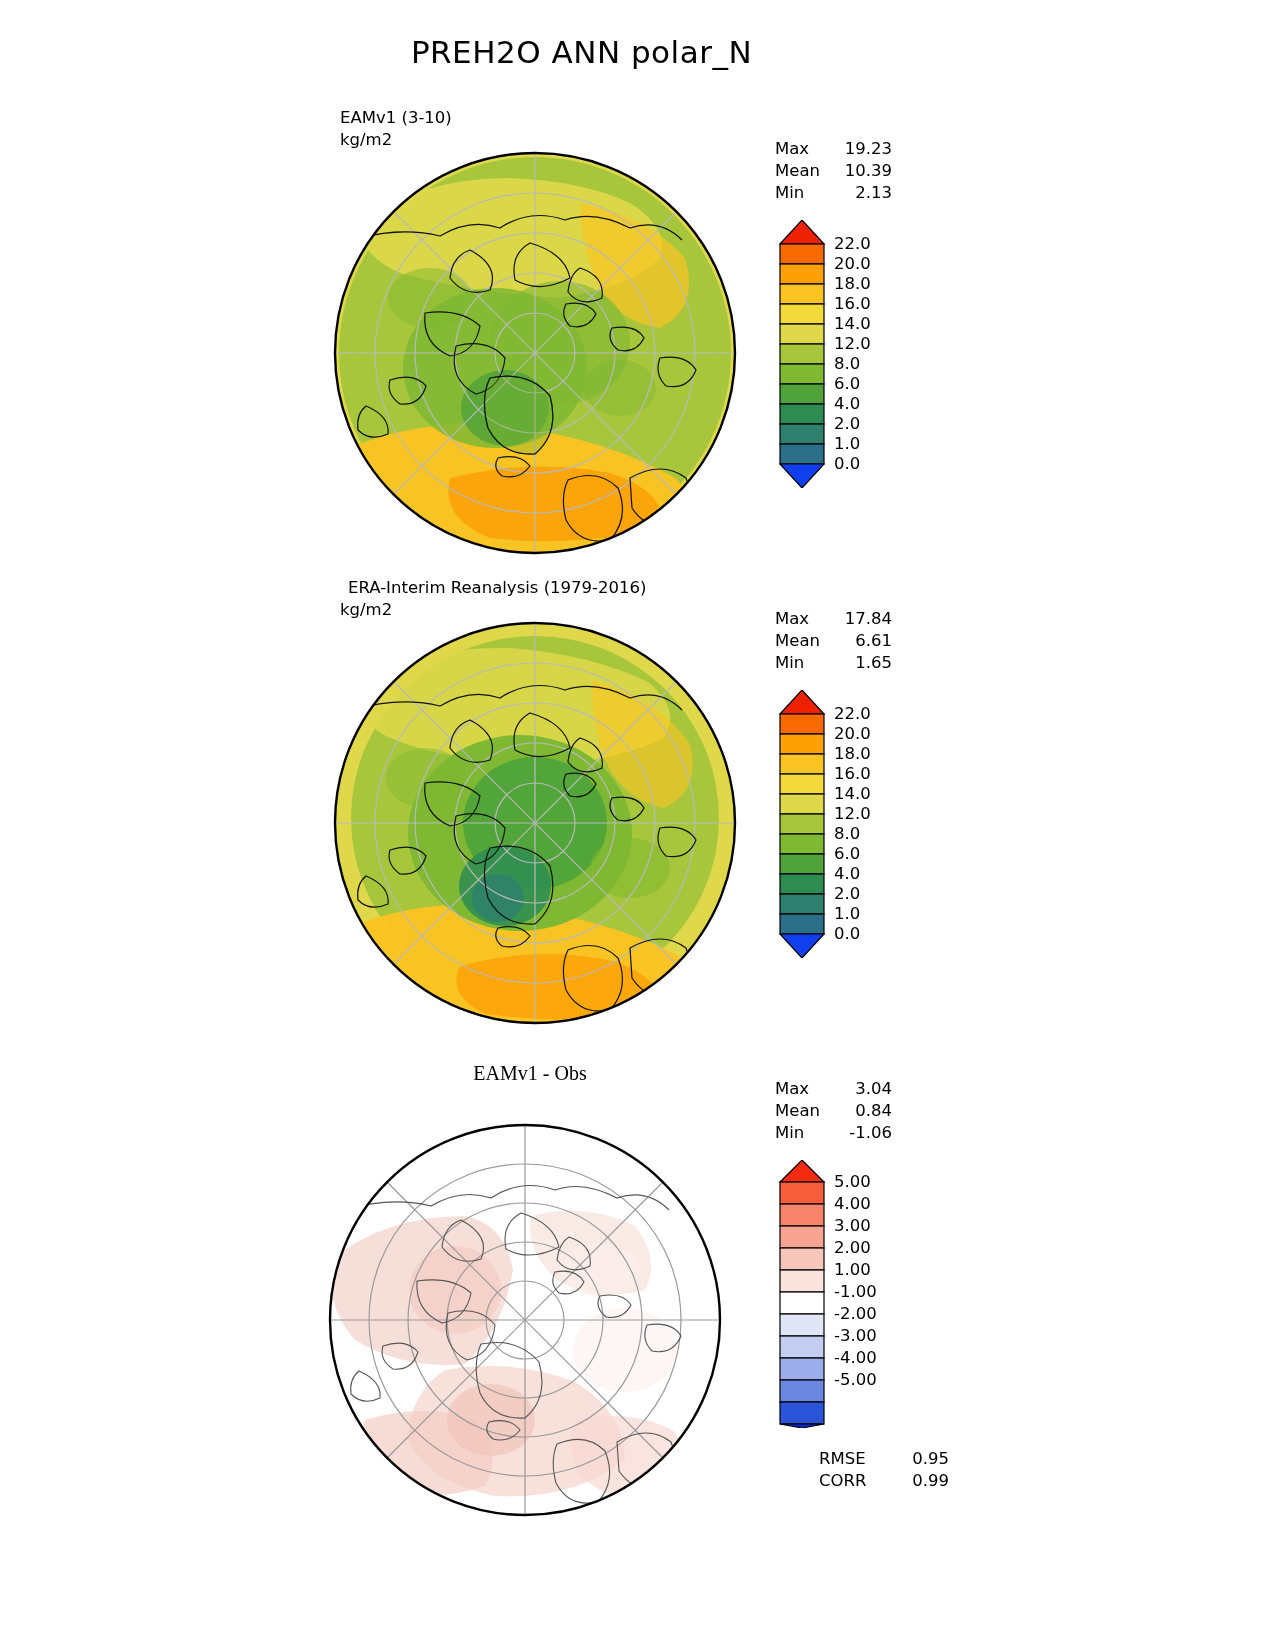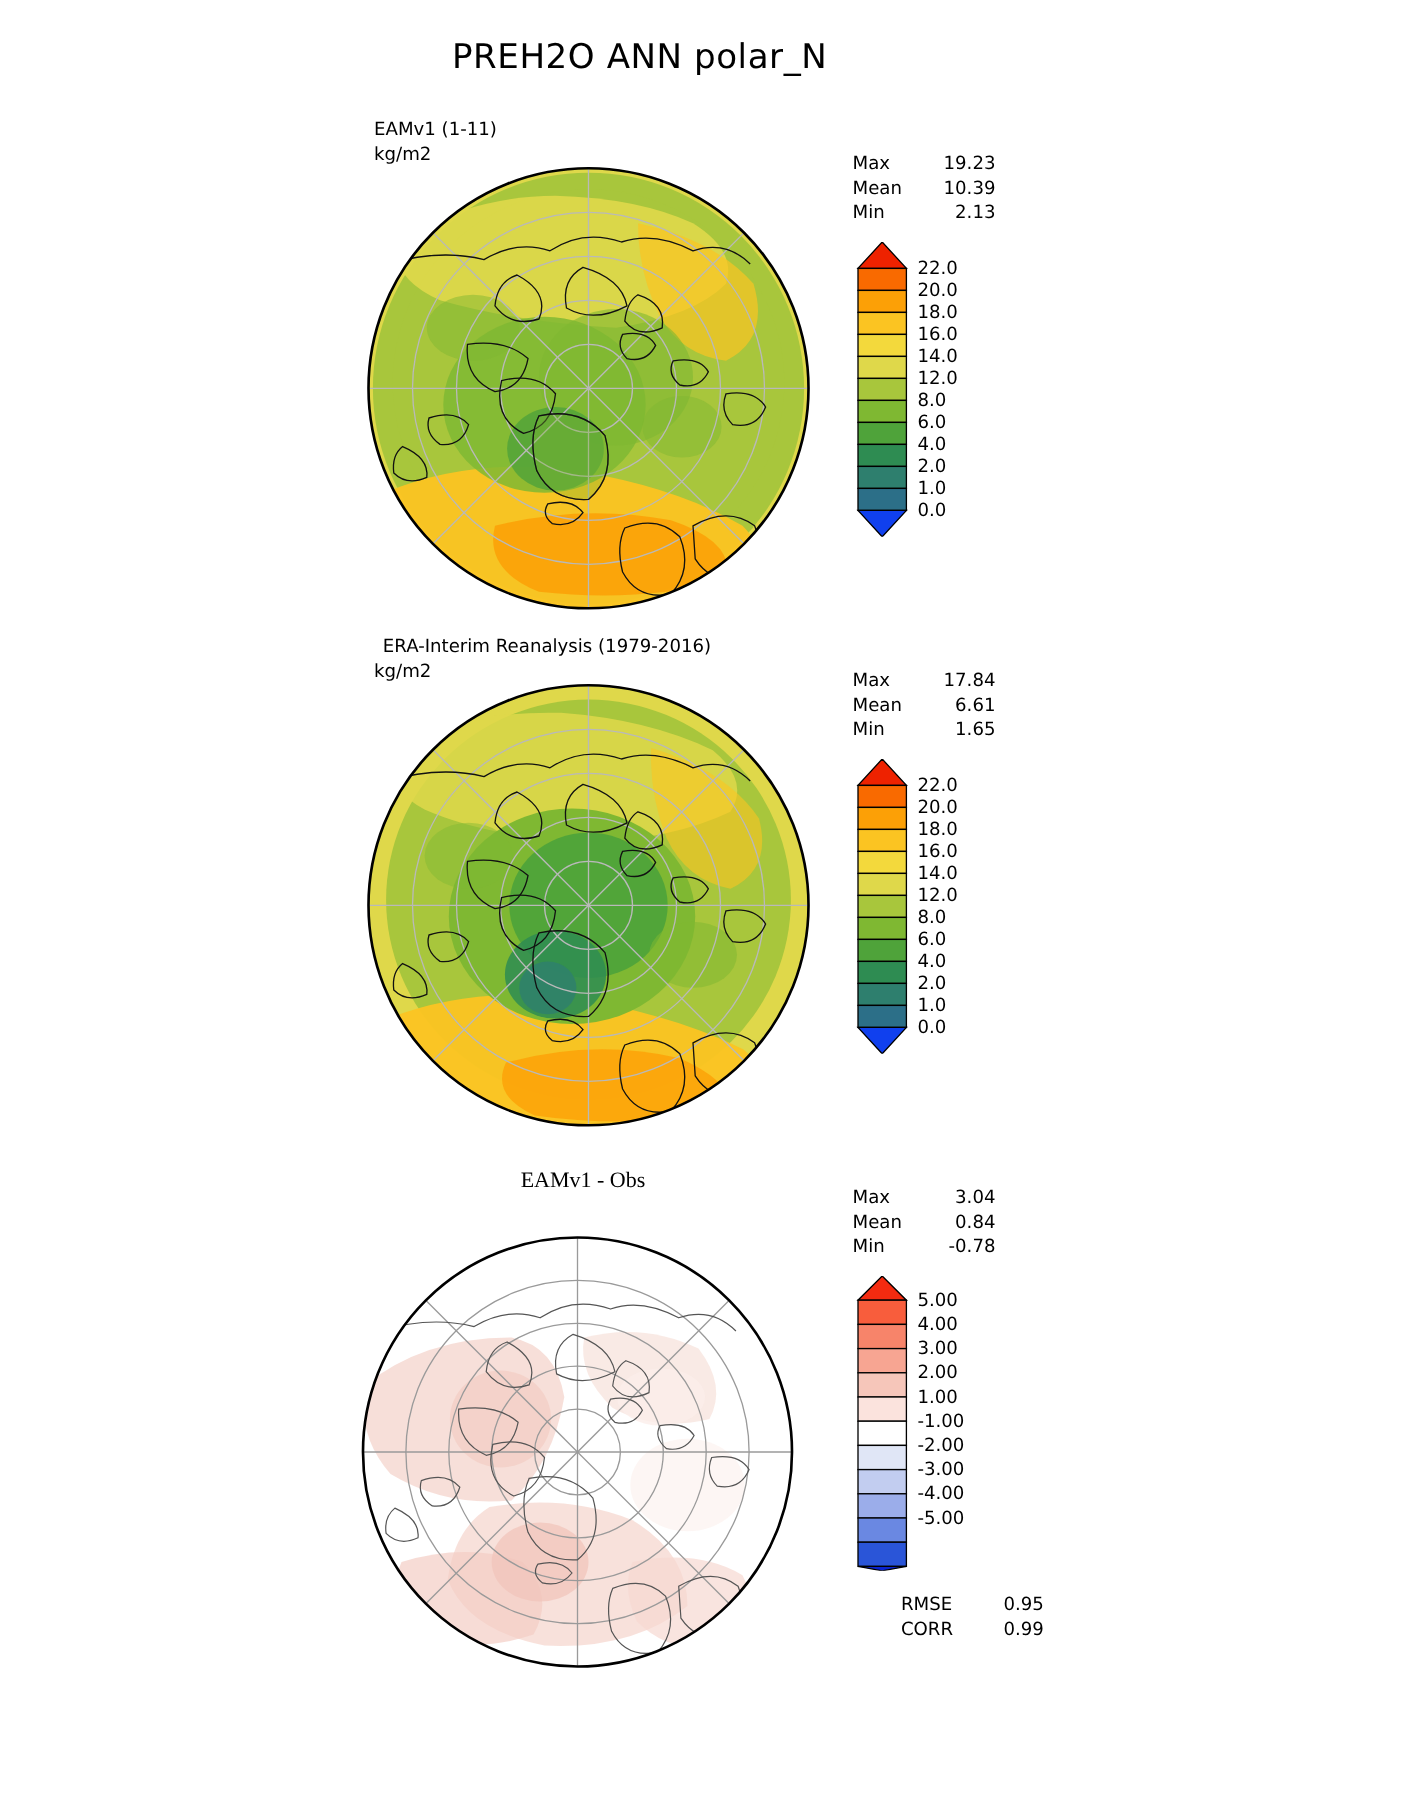--- a/index.html
+++ b/index.html
@@ -46,21 +46,21 @@
   }
 
   
   .stats {
     position: absolute;
     font-size: 16.5px;
     line-height: 22px;
   }
   .stats .row { display: block; width: 130px; position: relative; height: 22px;}
   .stats .k { position: absolute; left: 0; }
-  .stats .v { position: absolute; right: 0; text-align: right; }
+  .stats .v { position: absolute; right: 13px; text-align: right; }
 
   
   .globe-wrap { position: absolute; }
   .globe-wrap svg { display: block; }
 
   
   .cbar { position: absolute; }
   .cbar .bar { position: absolute; left: 0; top: 0; }
   .cbar .labels {
     position: absolute;
@@ -81,21 +81,21 @@
   .footer-stats .k { position: absolute; left: 0; }
   .footer-stats .v { position: absolute; right: 0; }
 </style>
 </head>
 <body>
 
 <div class="page-title">PREH2O ANN polar_N</div>
 
 <div class="panel">
 
-  <div class="panel-title" style="left:340px; top:108px;">EAMv1 (1-11)</div>
+  <div class="panel-title" style="left:340px; top:108px;">EAMv1 (3-10)</div>
   <div class="panel-units" style="left:340px; top:130px;">kg/m2</div>
 
   <div class="stats" style="left:775px; top:138px;">
     <span class="row">
         <span class="k">Max</span>
         <span class="v">19.23</span>
       </span>
     <span class="row">
         <span class="k">Mean</span>
         <span class="v">10.39</span>
@@ -311,21 +311,21 @@
     <span class="row">
         <span class="k">Max</span>
         <span class="v">3.04</span>
       </span>
     <span class="row">
         <span class="k">Mean</span>
         <span class="v">0.84</span>
       </span>
     <span class="row">
         <span class="k">Min</span>
-        <span class="v">-0.78</span>
+        <span class="v">-1.06</span>
       </span>
   </div>
 
   <div class="globe-wrap" style="left:325px; top:1120px;">
     <svg width="400" height="400" viewBox="0 0 400 400">
       <defs>
         <clipPath id="clipC">
             <circle cx="200" cy="200" r="195"></circle>
           </clipPath>
       </defs>

